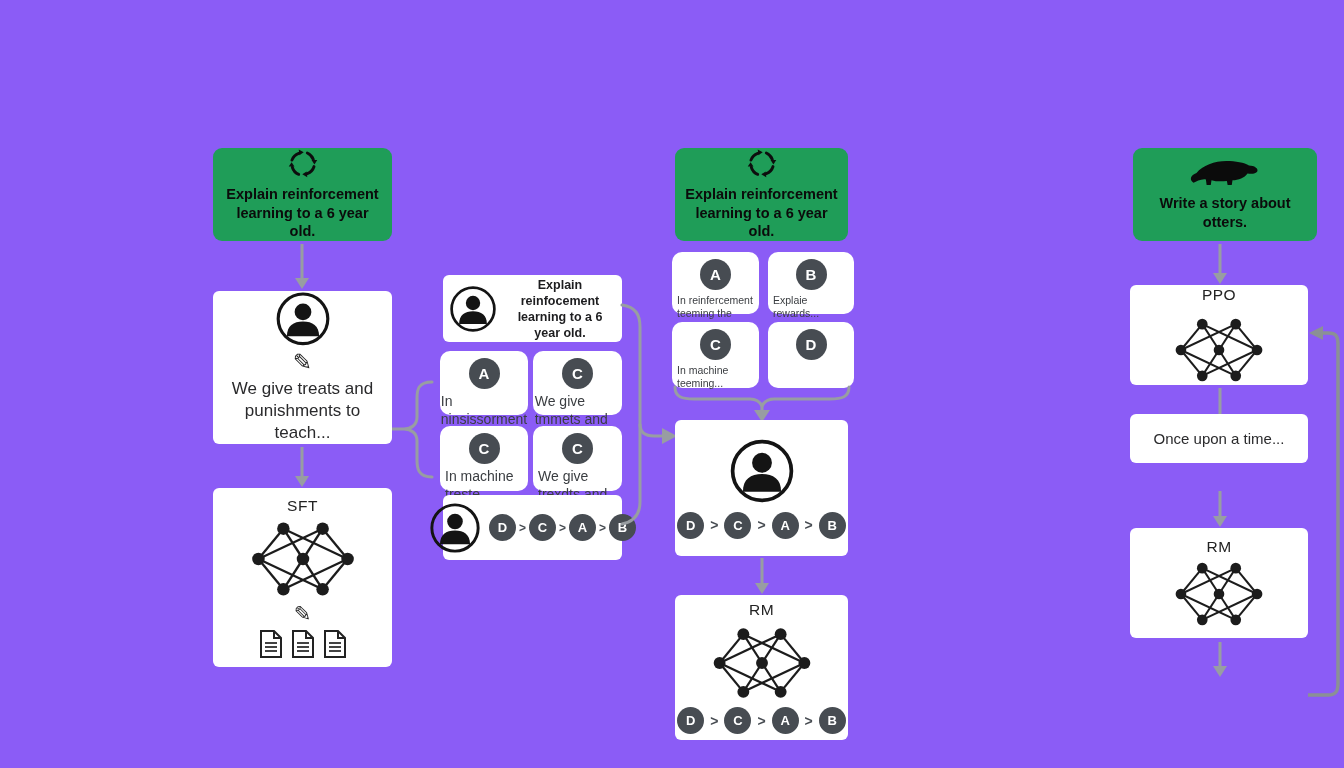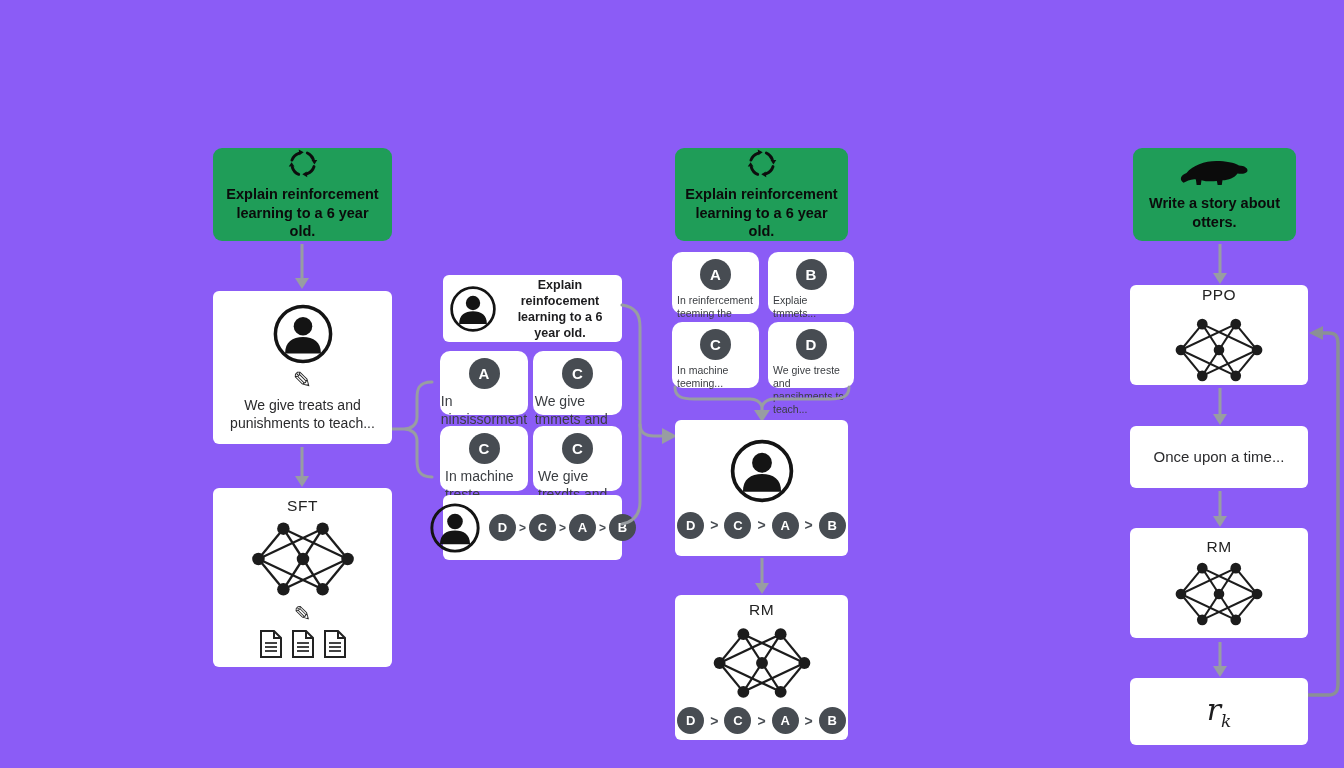--- a/index.html
+++ b/index.html
@@ -4,21 +4,21 @@
 <style>
   html,body{margin:0;padding:0;background:#000;}
   #canvas{position:relative;width:1344px;height:768px;background:#8b5cf6;overflow:hidden;
           font-family:"Liberation Sans",sans-serif;}
   .box{position:absolute;box-sizing:border-box;display:flex;flex-direction:column;
        align-items:center;justify-content:center;text-align:center;}
   .green{background:#1f9d58;border-radius:9px;color:#0b0b0b;}
   .white{background:#ffffff;border-radius:6px;color:#1d1d1f;}
   .prompt-text{font-size:14.5px;font-weight:600;line-height:1.28;padding:0 10px;color:#0b0b0b;}
   .white .prompt-text{color:#1d1d1f;}
-  .body-text{font-size:14px;font-weight:500;line-height:1.3;padding:0 8px;color:#2a2a2c;}
+  .body-text{font-size:17px;font-weight:500;line-height:1.3;padding:0 8px;color:#2a2a2c;}
   .model-label{font-size:15.5px;font-weight:500;letter-spacing:.5px;color:#222;}
   .pencil{font-size:23px;color:#222;line-height:1;}
   
   .va{position:absolute;}
   .va .stem{position:absolute;left:50%;transform:translateX(-50%);top:0;width:3px;background:#989da2;}
   .va .tip{position:absolute;left:50%;transform:translateX(-50%);bottom:0;width:0;height:0;
            border-left:7px solid transparent;border-right:7px solid transparent;
            border-top:11px solid #989da2;}
   
   .opt{position:absolute;background:#fff;border-radius:10px;box-sizing:border-box;
@@ -198,29 +198,28 @@
       </svg>
     <div class="prompt-text">Explain reinforcement learning to a 6 year old.</div>
   </div>
 
   <div class="opt" style="left:672px;top:252px;width:87px;height:62px">
     <span class="badge b32">A</span>
     <div class="opt-text lg">In reinfercement teeming the agent ts...</div>
   </div>
   <div class="opt" style="left:768px;top:252px;width:86px;height:62px">
     <span class="badge b32">B</span>
-    <div class="opt-text lg">Explaie tmmets...</div>
+    <div class="opt-text lg">Explaie rewards...</div>
   </div>
   <div class="opt" style="left:672px;top:322px;width:87px;height:66px">
     <span class="badge b32">C</span>
     <div class="opt-text lg">In machine teeming...</div>
   </div>
   <div class="opt" style="left:768px;top:322px;width:86px;height:66px">
     <span class="badge b32">D</span>
-    <div class="opt-text lg">We give treste and pansihments to teach...</div>
   </div>
 
   <svg class="connector" style="left:672px;top:386px" width="180" height="36" viewBox="0 0 180 36">
     <path d="M3 1 C3 11 10 13 22 13 L78 13 C85 13 88 16 90 20 C92 16 95 13 102 13 L158 13 C170 13 177 11 177 1" stroke="#989da2" stroke-width="3" fill="none" stroke-linecap="round"></path>
     <line x1="90" y1="20" x2="90" y2="25" stroke="#989da2" stroke-width="3"></line>
     <polygon points="82,24 98,24 90,36" fill="#989da2"></polygon>
   </svg>
 
   <div class="box white" style="left:675px;top:420px;width:173px;height:136px;gap:8px">
     <svg width="66" height="66" viewBox="0 0 64 64">
@@ -251,21 +250,21 @@
       <span class="badge b27">D</span>
       <span class="sep">&gt;</span>
       <span class="badge b27">C</span>
       <span class="sep">&gt;</span>
       <span class="badge b27">A</span>
       <span class="sep">&gt;</span>
       <span class="badge b27">B</span>
     </div>
   </div>
 
-  <div class="box green" style="left:1133px;top:148px;width:163px;height:93px;gap:5px">
+  <div class="box green" style="left:1133px;top:148px;width:184px;height:93px;gap:5px">
     <svg width="72" height="32" viewBox="0 0 96 42">
         <use href="#otter"></use>
       </svg>
     <div class="prompt-text">Write a story about otters.</div>
   </div>
 
   <div class="va" style="left:1213px;top:244px;width:14px;height:40px">
     <div class="stem" style="height:30px"></div>
       <div class="tip"></div>
   </div>
@@ -275,45 +274,40 @@
     <svg class="net" width="100" height="70" viewBox="0 0 120 92">
         <use href="#network"></use>
       </svg>
   </div>
 
   <div class="va" style="left:1213px;top:388px;width:14px;height:37px">
     <div class="stem" style="height:27px"></div>
       <div class="tip"></div>
   </div>
 
-  <div class="box white" style="left:1130px;top:426px;width:178px;height:62px">
+  <div class="box white" style="left:1130px;top:414px;width:178px;height:49px">
     <div class="body-text" style="font-size:15px">Once upon a time...</div>
   </div>
 
   <div class="va" style="left:1213px;top:491px;width:14px;height:36px">
     <div class="stem" style="height:26px"></div>
       <div class="tip"></div>
   </div>
 
   <div class="box white" style="left:1130px;top:528px;width:178px;height:110px;gap:3px">
     <div class="model-label">RM</div>
     <svg class="net" width="100" height="70" viewBox="0 0 120 92">
         <use href="#network"></use>
       </svg>
   </div>
 
   <div class="va" style="left:1213px;top:642px;width:14px;height:35px">
     <div class="stem" style="height:25px"></div>
       <div class="tip"></div>
   </div>
 
-  <div class="box white" style="left:1130px;top:678px;width:178px;height:67px">
-    <div class="rk">
-      <span>r</span><sub>k</sub>
-    </div>
-  </div>
 
   <svg class="connector" style="left:1306px;top:324px" width="38" height="396" viewBox="0 0 38 396">
     <path d="M2 371 L22 371 C30 371 32 367 32 359 L32 21 C32 12 30 9 22 9 L17 9" stroke="#8b9095" stroke-width="3.5" fill="none"></path>
     <polygon points="17,2 17,16 3,9" fill="#8b9095"></polygon>
   </svg>
 
 </div>
 
 </body></html>

